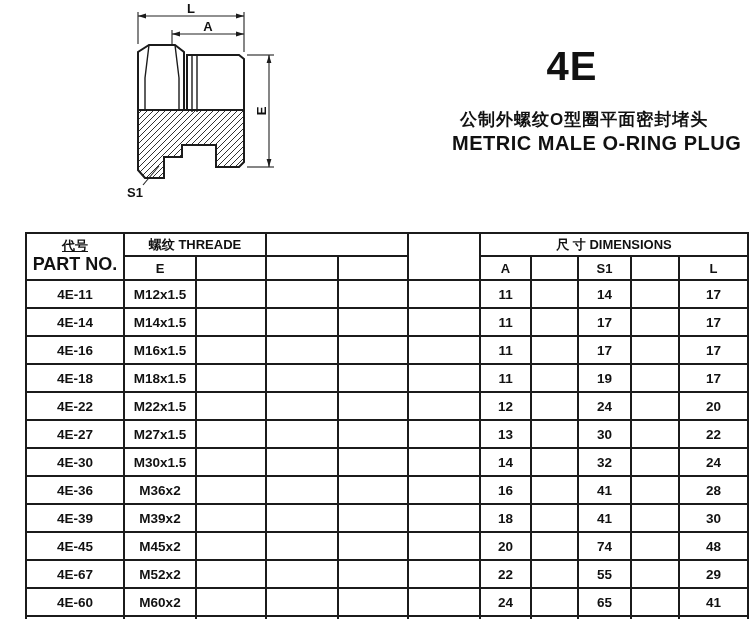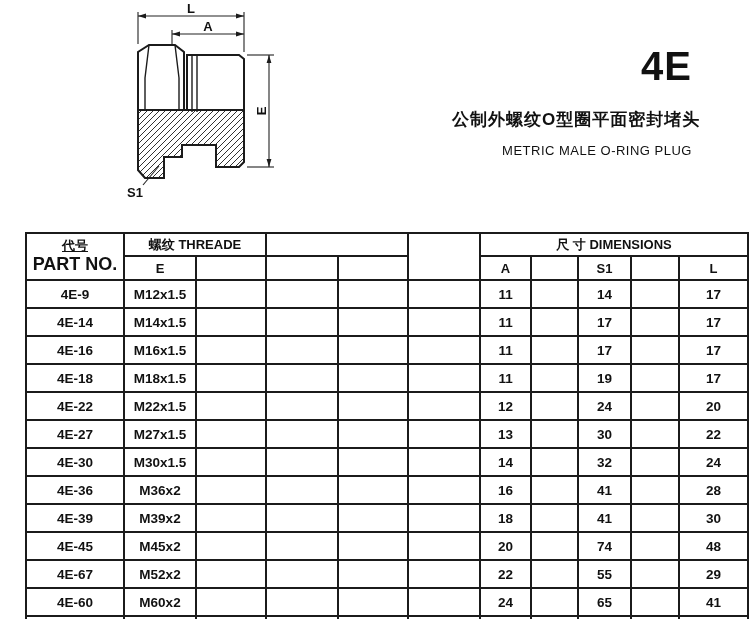--- a/index.html
+++ b/index.html
@@ -7,24 +7,24 @@
     position:relative;
     width:750px;height:619px;
     background:#ffffff;
     font-family:"Liberation Sans", sans-serif;
     color:#111;
     overflow:hidden;
   }
   
   .drawing{position:absolute;left:0;top:0;width:300px;height:215px;}
   
-  .titleblock{position:absolute;left:452px;top:46px;width:240px;text-align:right;}
+  .titleblock{position:absolute;left:452px;top:46px;width:240px;text-align:center;}
   .code{font-size:40px;font-weight:bold;letter-spacing:1px;line-height:1;font-family:"Liberation Sans",sans-serif;}
-  .sub-zh{margin-top:22px;font-size:17px;font-weight:bold;letter-spacing:1px;white-space:nowrap;}
-  .sub-en{margin-top:12px;font-size:13px;font-weight:normal;letter-spacing:0.5px;white-space:nowrap;}
+  .sub-zh{margin-top:22px;font-size:17px;font-weight:bold;letter-spacing:1px;white-space:nowrap;margin-left:8px;}
+  .sub-en{margin-top:1px;font-size:20px;font-weight:bold;letter-spacing:0.5px;white-space:nowrap;}
   
   table.spec{
     position:absolute;left:25px;top:232px;
     border-collapse:collapse;table-layout:fixed;
     width:722px;
   }
   table.spec td{
     border:2px solid #1b1b1b;
     text-align:center;vertical-align:middle;
     font-weight:bold;font-size:13.5px;
@@ -119,21 +119,21 @@
       <td></td>
       <td></td>
       <td>A</td>
       <td></td>
       <td>S1</td>
       <td></td>
       <td>L</td>
     </tr>
 
     <tr class="d">
-      <td>4E-9</td>
+      <td>4E-11</td>
       <td>M12x1.5</td>
       <td></td>
           <td></td>
       <td></td>
           <td></td>
       <td>11</td>
       <td></td>
       <td>14</td>
       <td></td>
       <td>17</td>

